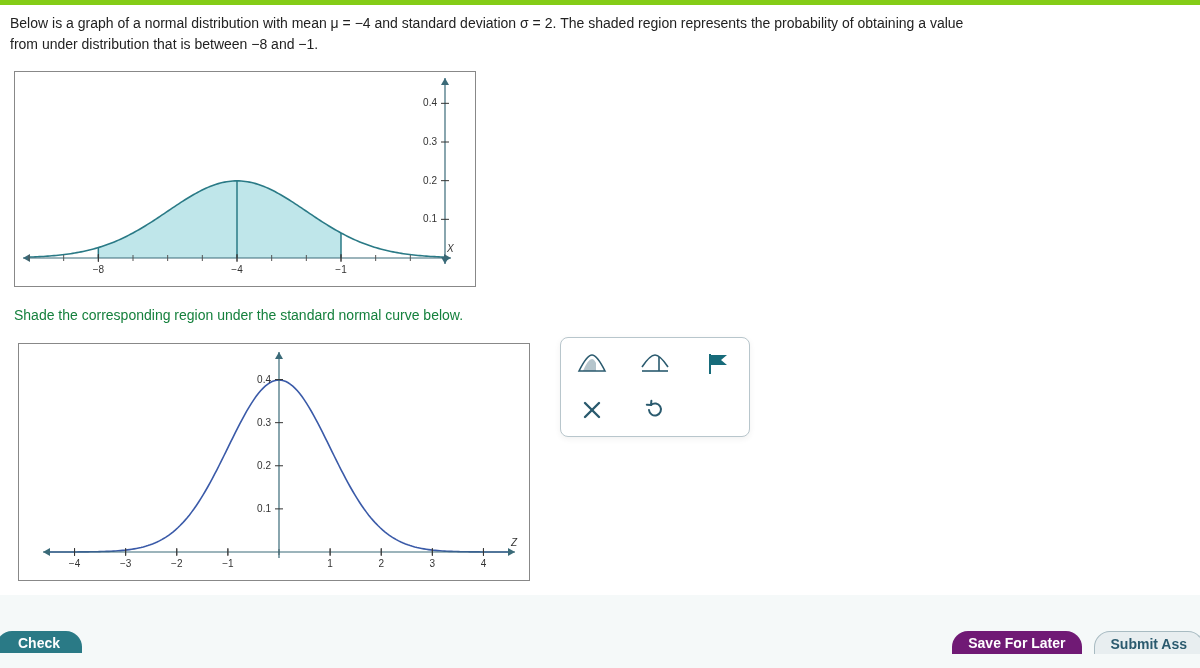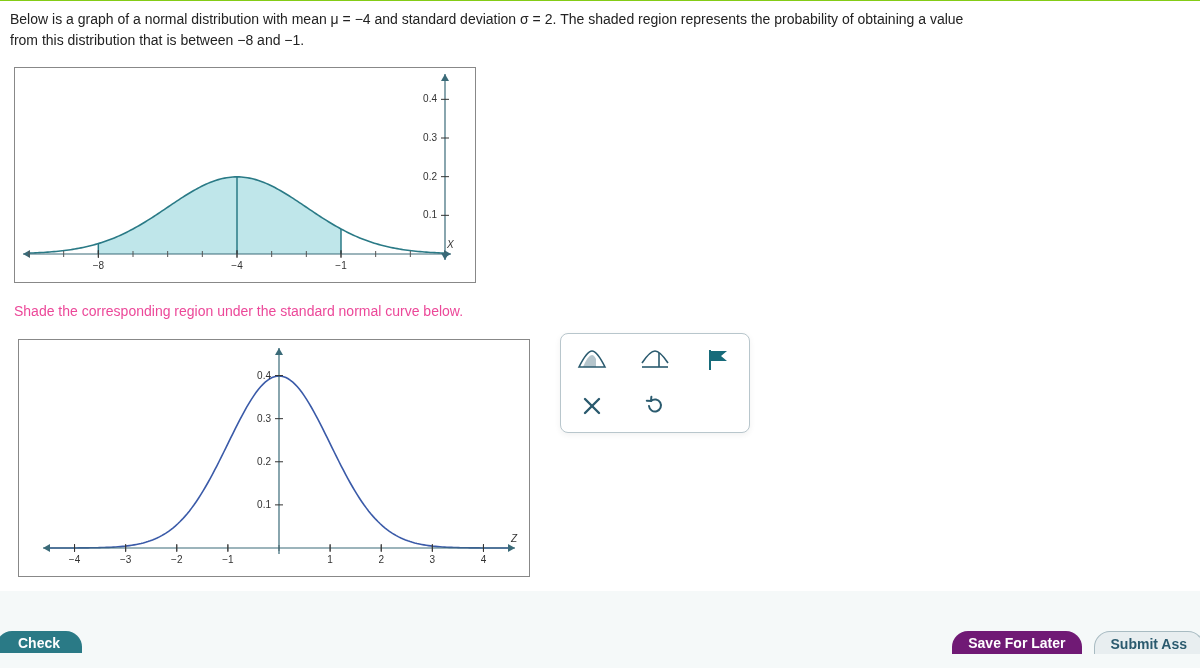--- a/index.html
+++ b/index.html
@@ -7,38 +7,38 @@
     font-family: Verdana, Geneva, sans-serif;
     background: #f5f9f9;
     padding: 0;
     width: 1200px;
     height: 668px;
     overflow: hidden;
     position: relative;
   }
   .question-area {
     background: #fff;
-    border-top: 1px solid #84cc16;
+    border-top: 5px solid #84cc16;
     padding: 8px 10px 0 10px;
   }
   .question-text {
     font-size: 14px;
     color: #222;
     line-height: 1.5;
     margin-bottom: 10px;
   }
   .chart-box {
     border: 1px solid #888;
     display: inline-block;
     margin: 6px 0 14px 4px;
     background: #fff;
   }
   .instruction {
     font-size: 14px;
-    color: #ec4899;
+    color: #15803d;
     margin: 6px 0 14px 4px;
   }
   .answer-row {
     display: flex;
     align-items: flex-start;
     gap: 30px;
     margin-left: 4px;
   }
   .toolbar {
     background: #fff;
@@ -96,21 +96,21 @@
   }
   .save-btn { background: #701a75; color: #fff; }
   .submit-btn { background: #e8eef0; color: #2a5a6e; border: 1px solid #a8bbc2; border-bottom: none; }
 </style>
 </head>
 <body>
 
 <div class="question-area">
   <p class="question-text">
     <span>Below is a graph of a normal distribution with mean </span><span>μ = −4</span><span> and standard deviation </span><span>σ = 2</span><span>. The shaded region represents the probability of obtaining a value</span><br>
-    <span>from this distribution that is between </span><span>−8</span><span> and </span><span>−1</span><span>.</span>
+    <span>from under distribution that is between </span><span>−8</span><span> and </span><span>−1</span><span>.</span>
   </p>
 
   <div class="chart-box">
     <svg id="chart1" width="460" height="210">
         <path d="M 83.33333333333333 186 L83.33333333333333 175.56174647411697 L84.54666666666667 175.19159408702404 L85.76 174.8117426022418 L86.97333333333334 174.42208786498273 L88.18666666666665 174.02253123856633 L89.39999999999999 173.61297991947228 L90.61333333333333 173.19334725423158 L91.82666666666667 172.7635530576265 L93.04 172.32352393164987 L94.25333333333334 171.8731935846537 L95.46666666666665 171.41250315009722 L96.67999999999999 170.9414015042862 L97.89333333333333 170.45984558247687 L99.10666666666667 169.967800692701 L100.32000000000001 169.46524082665323 L101.53333333333335 168.9521489669661 L102.74666666666668 168.4285173901853 L103.96 167.8943479647454 L105.17333333333333 167.3496524432345 L106.38666666666667 166.7944527482283 L107.60000000000001 166.22878125096423 L108.81333333333335 165.65268104212123 L110.02666666666666 165.06620619396523 L111.24 164.46942201311785 L112.45333333333333 163.8624052832035 L113.66666666666667 163.24524449663147 L114.88000000000001 162.61804007477164 L116.09333333333335 161.98090457578613 L117.30666666666669 161.3339628893859 L118.51999999999998 160.6773524177896 L119.73333333333332 160.01122324217138 L120.94666666666666 159.33573827389742 L122.16 158.6510733898645 L123.37333333333333 157.9574175512709 L124.58666666666666 157.2549729051679 L125.8 156.54395486816088 L127.01333333333334 155.82459219165196 L128.2266666666667 155.09712700804 L129.44 154.3618148573215 L130.65333333333336 153.61892469356437 L131.86666666666667 152.86873887075723 L133.08000000000004 152.11155310756988 L134.29333333333332 151.34767643059536 L135.50666666666666 150.57743109568082 L136.72 149.8011524869923 L137.93333333333334 149.0191889934992 L139.14666666666668 148.23190186260632 L140.35999999999999 147.43966503070408 L141.57333333333332 146.6428649304532 L142.78666666666666 145.84190027466656 L144 145.0371818166981 L145.21333333333334 144.22913208729855 L146.42666666666668 143.4181851079469 L147.64000000000001 142.60478608071858 L148.85333333333332 141.7893910548027 L150.06666666666666 140.97246656983322 L151.28 140.1544892762533 L152.49333333333334 139.33594553298462 L153.70666666666665 138.5173309827287 L154.92 137.69915010528044 L156.13333333333333 136.88191574929013 L157.34666666666666 136.06614864296282 L158.56 135.25237688423874 L159.77333333333334 134.44113541105264 L160.98666666666668 133.63296545232132 L162.20000000000002 132.82841396036315 L163.41333333333336 132.028033025503 L164.6266666666667 131.23237927366694 L165.84 130.4420132478212 L167.05333333333334 129.65749877415627 L168.26666666666668 128.87940231396448 L169.48 128.10829230220364 L170.69333333333333 127.34473847378199 L171.90666666666667 126.58931117864188 L173.12 125.8425806867564 L174.33333333333334 125.10511648419197 L175.54666666666668 124.37748656142236 L176.76000000000002 123.66025669511333 L177.97333333333336 122.95398972462395 L179.1866666666667 122.25924482449936 L180.39999999999998 121.57657677425206 L181.61333333333332 120.90653522674984 L182.82666666666665 120.24966397654644 L184.03999999999996 119.60650022950564 L185.25333333333333 118.9775738750803 L186.46666666666664 118.36340676261729 L187.68 117.76451198306295 L188.89333333333332 117.1813931574463 L190.10666666666668 116.61454373351471 L191.32 116.06444629189232 L192.53333333333336 115.53157186312208 L193.74666666666667 115.01637925694112 L194.96000000000004 114.51931440512307 L196.17333333333335 114.04080971920253 L197.38666666666668 113.5812834643746 L198.60000000000002 113.1411391508366 L199.8133333333333 112.72076494381102 L201.02666666666664 112.32053309345535 L202.23999999999998 111.94079938583087 L203.45333333333332 111.58190261606259 L204.66666666666666 111.24416408478248 L205.88 110.92788711890286 L207.09333333333333 110.63335661772061 L208.30666666666667 110.36083862530252 L209.52 110.1105799300504 L210.73333333333332 109.8828076922892 L211.94666666666666 109.67772910066502 L213.16 109.49553105808056 L214.3733333333333 109.33637989783409 L215.58666666666664 109.20042113056586 L216.79999999999998 109.08777922255057 L218.01333333333332 108.99855740580877 L219.22666666666666 108.93283752044303 L220.44 108.8906798895355 L221.65333333333334 108.87212322687499 L222.86666666666667 108.87718457771084 L224.08 108.90585929266074 L225.29333333333335 108.9581210348282 L226.5066666666667 109.03392182011467 L227.72000000000003 109.13319209063948 L228.93333333333337 109.25584082111105 L230.1466666666667 109.40175565792092 L231.35999999999999 109.57080309066355 L232.57333333333332 109.76282865571517 L233.78666666666666 109.97765717143722 L235 110.21509300450276 L236.21333333333334 110.47492036677966 L237.42666666666668 110.75690364213908 L238.64000000000001 111.06078774249727 L239.8533333333333 111.3862984923369 L241.06666666666663 111.73314304089708 L242.27999999999997 112.10101030116431 L243.4933333333333 112.48957141474385 L244.70666666666665 112.89848024163871 L245.92 113.32737387391592 L247.13333333333333 113.77587317219322 L248.34666666666666 114.24358332383656 L249.56 114.73009442171877 L250.77333333333334 115.23498206235246 L251.98666666666668 115.75780796217705 L253.20000000000002 116.29812059074807 L254.41333333333333 116.85545581955043 L255.62666666666667 117.42933758513286 L256.84000000000003 118.01927856523946 L258.05333333333334 118.62478086659827 L259.26666666666665 119.2453367230112 L260.48 119.88042920238047 L261.69333333333327 120.52953292129861 L262.90666666666664 121.19211476582616 L264.12 121.86763461708026 L265.3333333333333 122.55554608026083 L266.5466666666666 123.25529721574705 L267.76 123.96633127090666 L268.97333333333336 124.68808741127356 L270.18666666666667 125.4200014497647 L271.40000000000003 126.16150657262702 L272.61333333333334 126.9120340608261 L273.8266666666667 127.67101400561458 L275.04 128.43787601704457 L276.2533333333334 129.21204992421949 L277.46666666666664 129.99296646611333 L278.68 130.78005797182104 L279.8933333333333 131.57275902914046 L281.1066666666667 132.3705071404273 L282.32 133.17274336470487 L283.53333333333336 133.97891294505598 L284.7466666666666 134.78846592036754 L285.96 135.6008577205473 L287.1733333333333 136.4155497443801 L288.38666666666666 137.23200991923943 L289.59999999999997 138.04971324192417 L290.81333333333333 138.86814229993774 L292.02666666666664 139.68678777258407 L293.24 140.5051489113048 L294.4533333333333 141.3227339987376 L295.6666666666667 142.13906078602955 L296.88 142.95365690799287 L298.09333333333336 143.766060275746 L299.3066666666667 144.5758194465368 L300.52000000000004 145.38249397049762 L301.73333333333335 146.1856547141382 L302.9466666666667 146.98488416043216 L304.16 147.77977668540828 L305.3733333333334 148.56993881120715 L306.5866666666667 149.35498943561623 L307.79999999999995 150.1345600381443 L309.0133333333333 150.90829486274617 L310.22666666666663 151.67585107735528 L311.44 152.43689891042695 L312.6533333333333 153.19112176474096 L313.8666666666667 153.93821630875308 L315.0799999999999 154.67789254582829 L316.2933333333333 155.40987386172594 L317.50666666666666 156.13389705074675 L318.71999999999997 156.84971232098553 L319.9333333333333 157.5570832791688 L321.14666666666665 158.25578689558793 L322.36 158.9456134496681 L323.5733333333333 159.62636645674198 L324.78666666666663 160.2978625766228 L326 160.95993150459427 L326 186 Z" fill="#bfe6ea" stroke="none"></path>
         <line x1="83.33333333333333" y1="186" x2="83.33333333333333" y2="175.56174647411697" stroke="#2a7a86" stroke-width="1.5"></line>
         <line x1="222" y1="186" x2="222" y2="108.87115912238967" stroke="#2a7a86" stroke-width="1.5"></line>
         <line x1="326" y1="186" x2="326" y2="160.95993150459427" stroke="#2a7a86" stroke-width="1.5"></line>
         <path d="M14 185.143175973692 L16.080000000000016 185.06290697151073 L18.15999999999997 184.97604018603988 L20.23999999999999 184.88212754877057 L22.320000000000007 184.7806995633886 L24.400000000000027 184.6712651064813 L26.479999999999983 184.55331131168242 L28.56 184.42630354547444 L30.640000000000015 184.28968548300747 L32.71999999999997 184.14287929238236 L34.79999999999998 183.9852859358783 L36.88000000000001 183.81628559657847 L38.96000000000002 183.63523823875292 L41.03999999999998 183.44148431019454 L43.12 183.2343455944644 L45.20000000000001 183.0131262206836 L47.28000000000003 182.77711383810632 L49.359999999999985 182.525580962219 L51.440000000000005 182.25778649853086 L53.52000000000002 181.97297744954884 L55.59999999999997 181.6703908096637 L57.67999999999999 181.34925565181248 L59.76000000000001 181.0087954088264 L61.83999999999997 180.64823035132162 L63.91999999999998 180.26678026284736 L66 179.86366731177097 L68.08000000000001 179.43811911805983 L70.16000000000004 178.98937201171813 L72.24 178.5166744781586 L74.32000000000001 178.0192907842428 L76.40000000000002 177.4965047771174 L78.47999999999998 176.9476238463146 L80.56 176.3719830378863 L82.64000000000001 175.76894930761352 L84.72 175.1379258985855 L86.79999999999998 174.47835682669557 L88.88000000000001 173.78973145586158 L90.96000000000002 173.07158914306729 L93.03999999999998 172.3235239316499 L95.11999999999999 171.54518926964894 L97.20000000000002 170.7363027284938 L99.28 169.89665069586428 L101.35999999999999 169.02609301522492 L103.44 168.12456754332774 L105.52000000000002 167.19209459591627 L107.60000000000001 166.22878125096423 L109.67999999999999 165.2348254780598 L111.76 164.21052006201768 L113.84 163.15625628848076 L115.91999999999999 162.0725273591722 L118 160.95993150459427 L120.08000000000003 159.81917476234622 L122.16 158.6510733898645 L124.23999999999998 157.4565558812779 L126.32000000000001 156.23666455922415 L128.39999999999998 154.99255671389554 L130.48 153.72550526326867 L132.56 152.43689891042695 L134.64000000000001 151.1282417760978 L136.72 149.8011524869923 L138.8 148.4573627032455 L140.88 147.09871507119516 L142.96000000000004 145.72716059089237 L145.03999999999996 144.34475539109087 L147.12 142.95365690799287 L149.20000000000002 141.55611946771495 L151.28 140.1544892762533 L153.35999999999999 138.75119882464676 L155.44 137.3487607210307 L157.51999999999998 135.94976096531124 L159.60000000000002 134.55685168624072 L161.68 133.17274336470487 L163.76000000000002 131.8001965710067 L165.84 130.4420132478212 L167.92000000000002 129.10102757425713 L170 127.78009645007114 L172.07999999999998 126.48208964249511 L174.16 125.20987964133118 L176.23999999999998 123.96633127090666 L178.32 122.7542911101328 L180.39999999999998 121.57657677425206 L182.48000000000002 120.43596611385617 L184.56 119.33518638839556 L186.64000000000001 118.27690347265299 L188.72 117.26371115550722 L190.79999999999998 116.29812059074807 L192.88 115.38254995971691 L194.96 114.51931440512308 L197.04 113.7106162945285 L199.12 112.95853587069952 L201.20000000000002 112.26502234429867 L203.28 111.63188548224305 L205.35999999999999 111.06078774249727 L207.44 110.55323700311898 L209.51999999999998 110.11057993005042 L211.60000000000002 109.7339960244748 L213.68 109.42449238655982 L215.76000000000002 109.18289922812026 L217.84 109.00986616218266 L219.92000000000002 108.90585929266074 L222 108.87115912238967 L224.08 108.90585929266074 L226.16 109.00986616218266 L228.24 109.18289922812026 L230.32 109.42449238655982 L232.4 109.7339960244748 L234.48000000000002 110.11057993005042 L236.56 110.55323700311898 L238.64000000000001 111.06078774249727 L240.72000000000003 111.63188548224305 L242.79999999999998 112.26502234429867 L244.88000000000002 112.95853587069952 L246.95999999999998 113.7106162945285 L249.04000000000002 114.51931440512308 L251.11999999999998 115.38254995971691 L253.20000000000002 116.29812059074807 L255.27999999999997 117.26371115550722 L257.36 118.27690347265299 L259.44 119.33518638839556 L261.52 120.43596611385617 L263.6 121.57657677425206 L265.68 122.7542911101328 L267.76 123.96633127090666 L269.84000000000003 125.20987964133118 L271.92 126.48208964249511 L274 127.78009645007114 L276.08 129.10102757425713 L278.16 130.4420132478212 L280.24 131.8001965710067 L282.32 133.17274336470487 L284.40000000000003 134.55685168624072 L286.48 135.94976096531124 L288.56 137.3487607210307 L290.64 138.75119882464676 L292.71999999999997 140.15448927625326 L294.79999999999995 141.55611946771495 L296.88 142.95365690799287 L298.96000000000004 144.34475539109087 L301.03999999999996 145.72716059089237 L303.12 147.09871507119516 L305.20000000000005 148.4573627032455 L307.28000000000003 149.8011524869923 L309.36 151.1282417760978 L311.44 152.43689891042695 L313.52000000000004 153.72550526326867 L315.59999999999997 154.99255671389554 L317.68 156.23666455922415 L319.76 157.4565558812779 L321.84000000000003 158.6510733898645 L323.92 159.81917476234622 L326 160.95993150459427 L328.08 162.0725273591722 L330.15999999999997 163.15625628848073 L332.24 164.21052006201768 L334.32 165.2348254780598 L336.40000000000003 166.22878125096426 L338.47999999999996 167.19209459591627 L340.56 168.12456754332774 L342.64 169.02609301522492 L344.71999999999997 169.89665069586425 L346.79999999999995 170.7363027284938 L348.88 171.54518926964894 L350.96000000000004 172.3235239316499 L353.03999999999996 173.07158914306729 L355.12 173.78973145586158 L357.20000000000005 174.47835682669557 L359.28000000000003 175.13792589858554 L361.36 175.76894930761352 L363.44 176.3719830378863 L365.52000000000004 176.9476238463146 L367.59999999999997 177.4965047771174 L369.68 178.0192907842428 L371.76 178.5166744781586 L373.84000000000003 178.98937201171813 L375.92 179.43811911805983 L378 179.86366731177097 L380.08 180.26678026284736 L382.15999999999997 180.6482303513216 L384.24 181.0087954088264 L386.32 181.34925565181248 L388.40000000000003 181.6703908096637 L390.47999999999996 181.97297744954884 L392.56 182.25778649853086 L394.64 182.525580962219 L396.71999999999997 182.77711383810632 L398.79999999999995 183.0131262206836 L400.88 183.2343455944644 L402.96000000000004 183.44148431019454 L405.03999999999996 183.63523823875292 L407.12 183.81628559657847 L409.20000000000005 183.9852859358783 L411.28000000000003 184.14287929238236 L413.36 184.28968548300747 L415.44 184.42630354547444 L417.52000000000004 184.55331131168242 L419.59999999999997 184.6712651064813 L421.68 184.7806995633886 L423.76 184.88212754877057 L425.84000000000003 184.97604018603988 L427.92 185.06290697151073 L430 185.143175973692 " fill="none" stroke="#2a7a86" stroke-width="1.6"></path>
         <line x1="8" y1="186" x2="436" y2="186" stroke="#3a6a78" stroke-width="1.2"></line>

